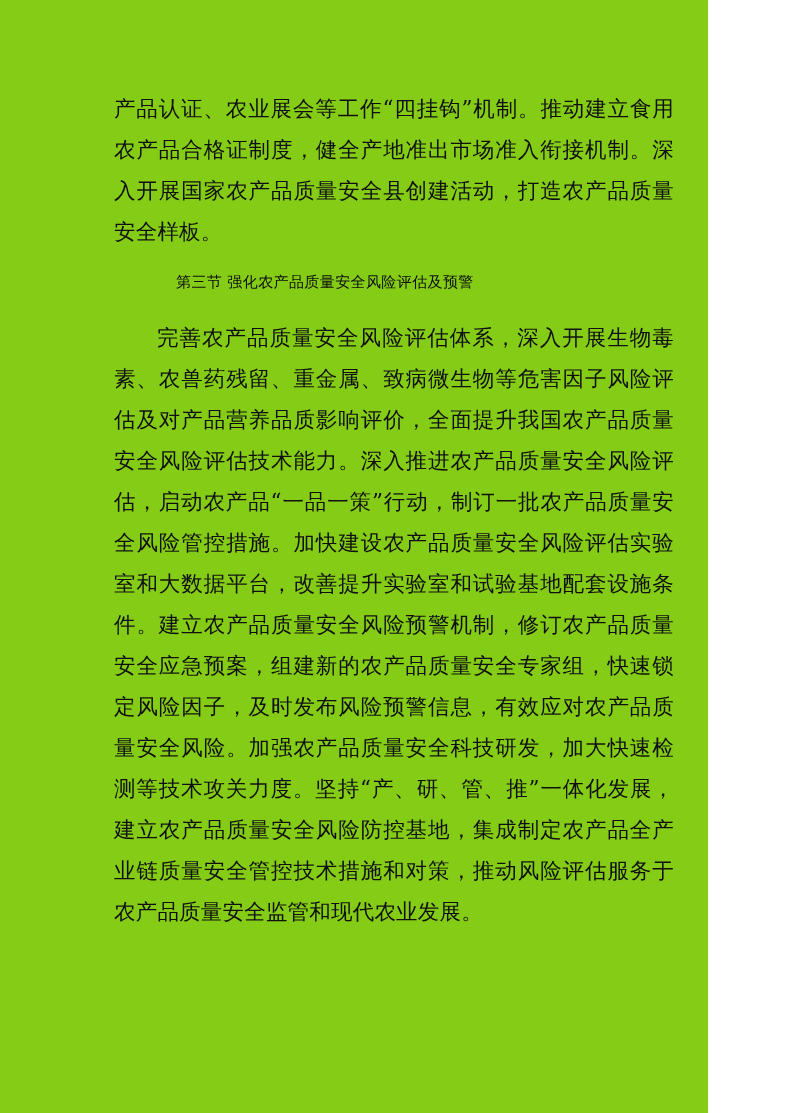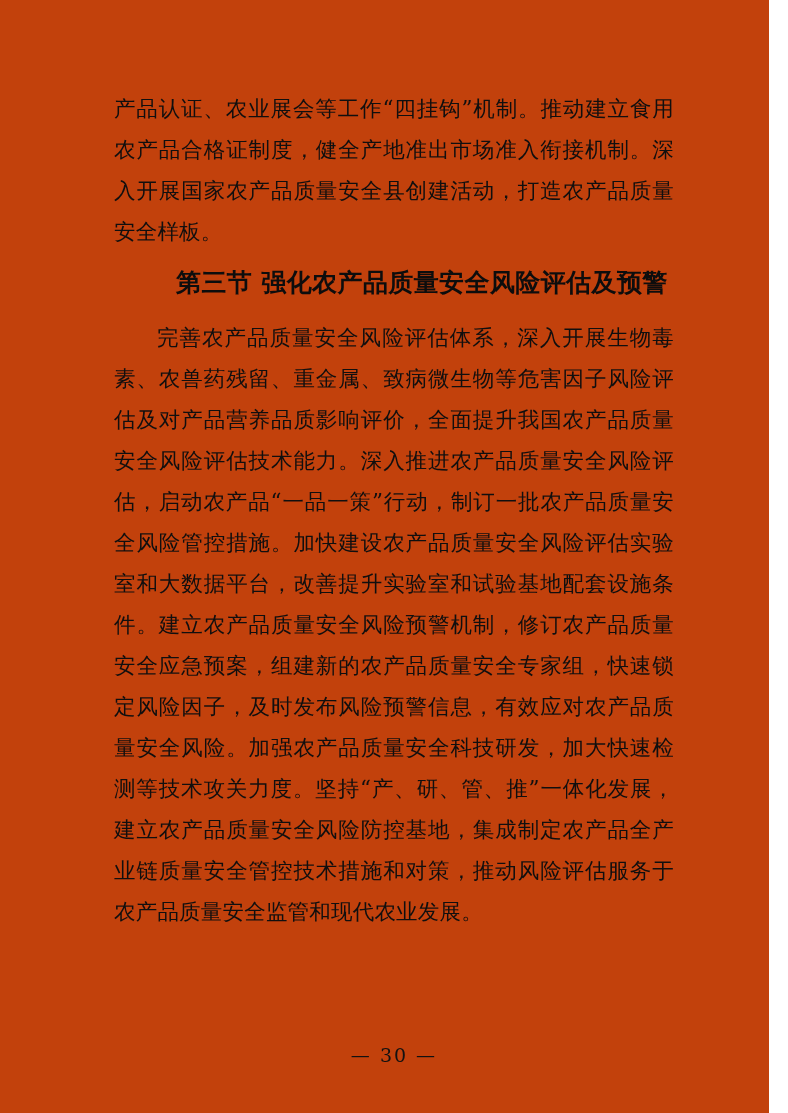--- a/index.html
+++ b/index.html
@@ -12,23 +12,23 @@
     height: 1113px;
     position: relative;
     font-family: "DejaVu Serif", "Liberation Serif", serif;
     color: #111111;
     overflow: hidden;
   }
   .page {
     position: absolute;
     left: 0;
     top: 0;
-    width: 769px;
+    width: 708px;
     height: 1113px;
-    background: #c2410c;
+    background: #84cc16;
   }
   .content {
     position: absolute;
     left: 114px;
     top: 88px;
     width: 560px;
   }
   .para {
     font-size: 21.5px;
     line-height: 41px;
@@ -36,23 +36,23 @@
     text-justify: inter-ideograph;
     letter-spacing: 0.2px;
     margin: 0;
     color: #100f0f;
   }
   .para.indent {
     text-indent: 43px;
     margin-top: 13px;
   }
   .section-heading {
-    font-size: 25px;
+    font-size: 15px;
     line-height: 41px;
-    font-weight: bold;
+    font-weight: normal;
     margin: 4px 0 14px 0;
     padding-left: 62px;
     letter-spacing: 0.4px;
     color: #0d0d0d;
   }
   .block-gap {
     height: 6px;
   }
   .footer {
     position: absolute;
@@ -75,14 +75,13 @@
     <p class="para">产品认证、农业展会等工作“四挂钩”机制。推动建立食用农产品合格证制度，健全产地准出市场准入衔接机制。深入开展国家农产品质量安全县创建活动，打造农产品质量安全样板。</p>
 
     <div class="block-gap"></div>
 
     <h2 class="section-heading">第三节  强化农产品质量安全风险评估及预警</h2>
 
     <p class="para indent">完善农产品质量安全风险评估体系，深入开展生物毒素、农兽药残留、重金属、致病微生物等危害因子风险评估及对产品营养品质影响评价，全面提升我国农产品质量安全风险评估技术能力。深入推进农产品质量安全风险评估，启动农产品“一品一策”行动，制订一批农产品质量安全风险管控措施。加快建设农产品质量安全风险评估实验室和大数据平台，改善提升实验室和试验基地配套设施条件。建立农产品质量安全风险预警机制，修订农产品质量安全应急预案，组建新的农产品质量安全专家组，快速锁定风险因子，及时发布风险预警信息，有效应对农产品质量安全风险。加强农产品质量安全科技研发，加大快速检测等技术攻关力度。坚持“产、研、管、推”一体化发展，建立农产品质量安全风险防控基地，集成制定农产品全产业链质量安全管控技术措施和对策，推动风险评估服务于农产品质量安全监管和现代农业发展。</p>
 
   </div>
 
-  <div class="footer">— 30 —</div>
 </div>
 
 </body></html>

